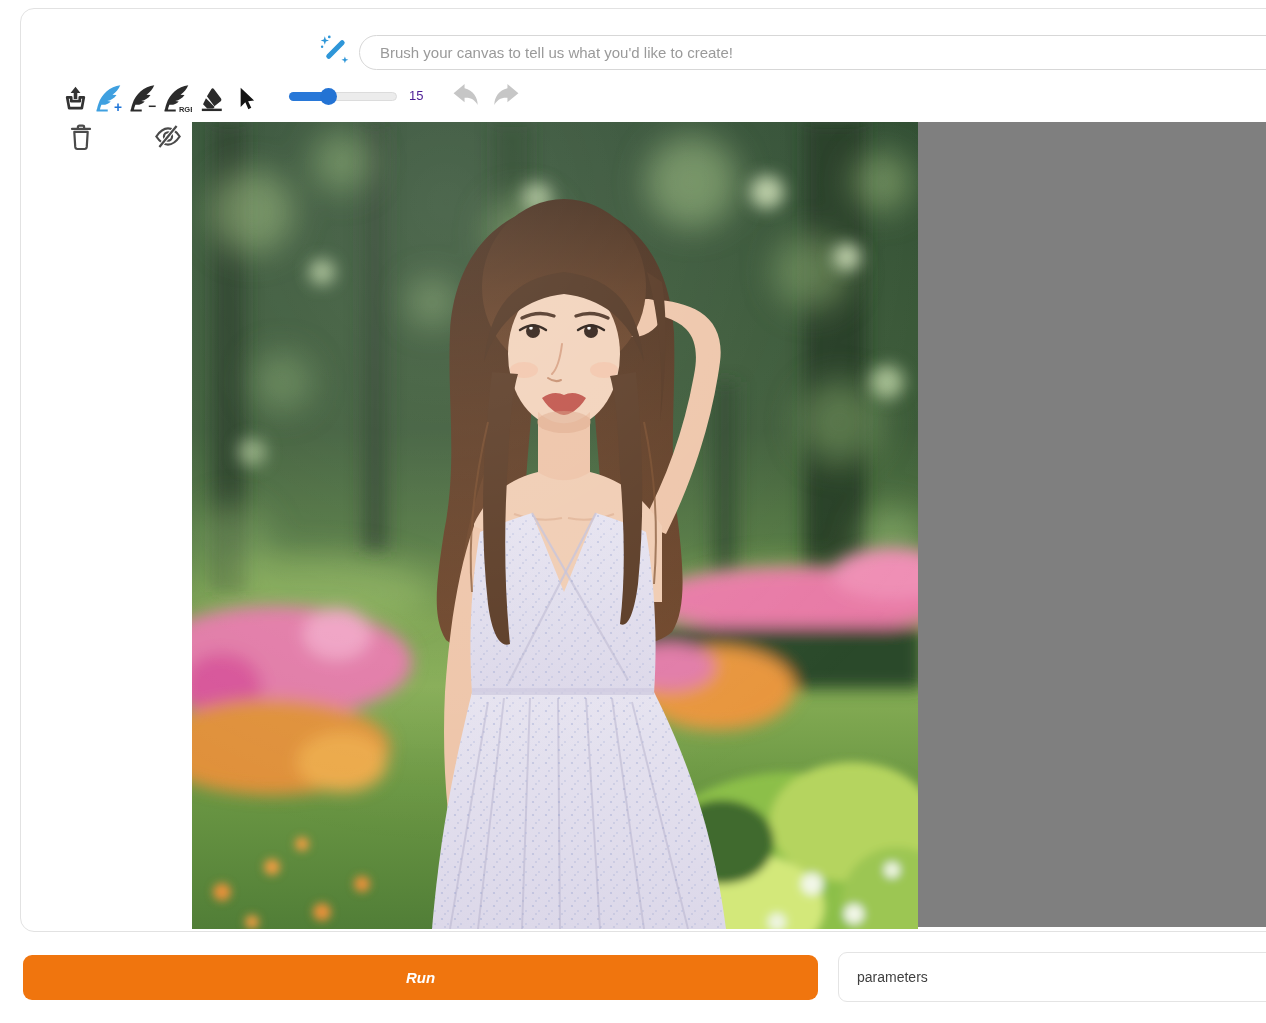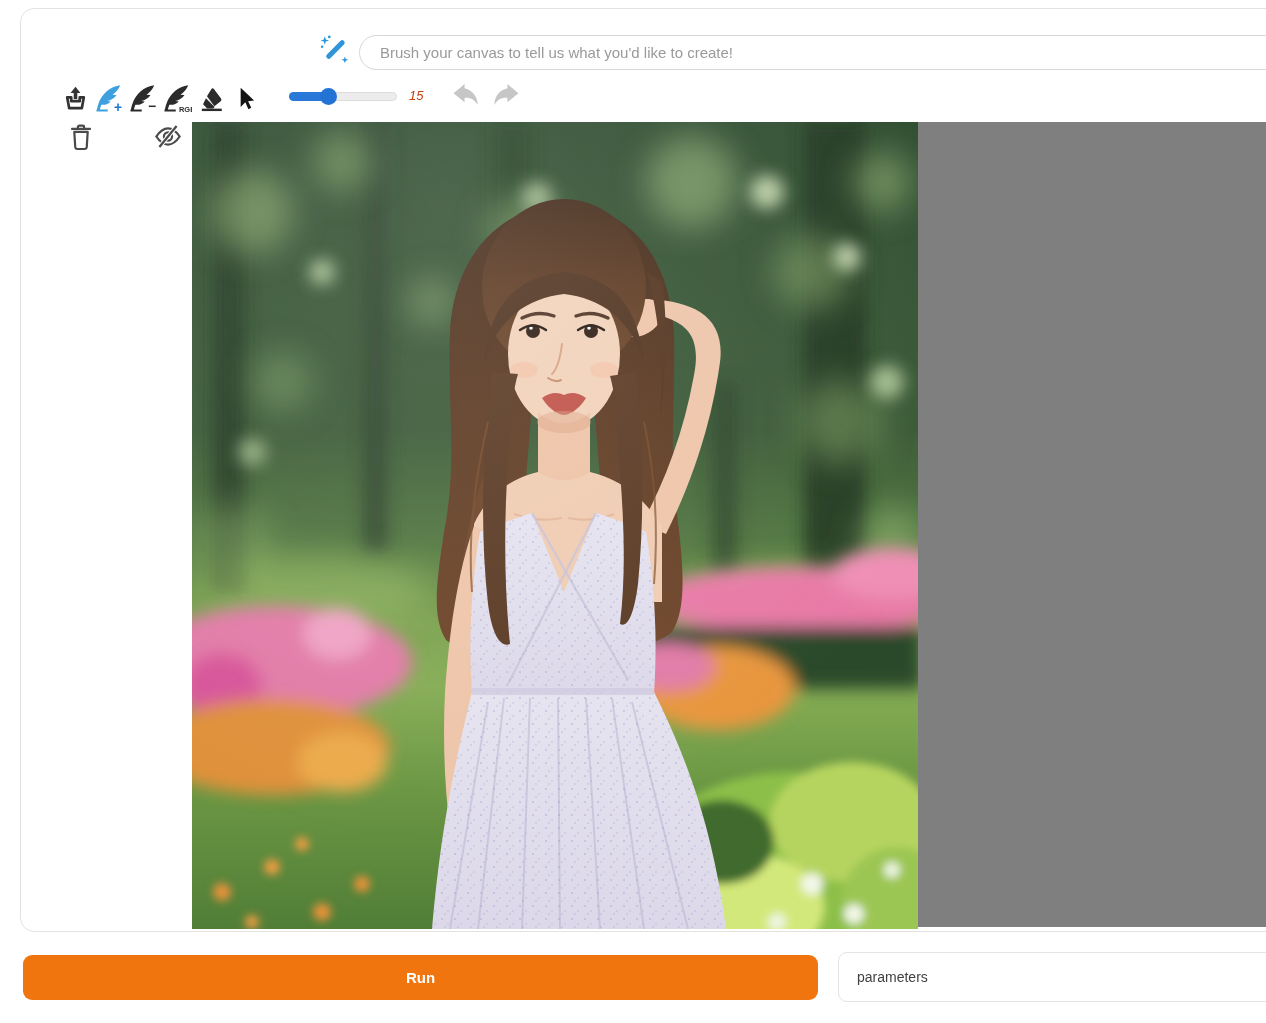--- a/index.html
+++ b/index.html
@@ -22,37 +22,37 @@
 
   
   .toolbar{position:absolute;left:38px;top:72px;height:34px;display:flex;align-items:center;}
   .tool-btn{width:32px;height:32px;margin-right:2px;display:flex;align-items:center;justify-content:center;
     background:none;border:none;padding:0;cursor:pointer;}
   .tool-btn svg{display:block;}
   .slider-wrap{position:absolute;left:268px;top:81px;width:108px;height:12px;cursor:pointer;}
   .slider-track{position:absolute;left:0;top:2px;width:108px;height:9px;background:#ececec;border:1px solid #dcdcdc;border-radius:6px;box-sizing:border-box;}
   .slider-fill{position:absolute;left:0;top:2px;width:40px;height:9px;background:#2878d8;border-radius:6px 0 0 6px;}
   .slider-thumb{position:absolute;left:31px;top:-2px;width:17px;height:17px;border-radius:50%;background:#2373d4;}
-  .slider-value{position:absolute;left:388px;top:79px;font-size:13px;color:#c2410c;font-style:italic;}
+  .slider-value{position:absolute;left:388px;top:79px;font-size:13px;color:#4c1d95;}
   .undo-redo{position:absolute;left:430px;top:74px;display:flex;gap:8px;}
   .undo-redo button{background:none;border:none;padding:0;cursor:pointer;}
   .trash-btn{position:absolute;left:46px;top:113px;background:none;border:none;padding:0;cursor:pointer;}
   .eye-btn{position:absolute;left:132px;top:114px;background:none;border:none;padding:0;cursor:pointer;}
 
   
   .canvas-area{position:absolute;left:171px;top:113px;width:1095px;height:807px;}
   .photo{position:absolute;left:0;top:0;width:726px;height:807px;overflow:hidden;}
   .photo svg{display:block;}
   .gray-fill{position:absolute;left:726px;top:0;width:369px;height:805px;background:#7f7f7f;}
 
   
   .run-button{
     position:absolute;left:23px;top:955px;width:795px;height:45px;
     background:#f0750e;border:none;border-radius:9px;color:#ffffff;
-    font-size:15px;font-weight:bold;cursor:pointer;font-family:"Liberation Sans",sans-serif;
+    font-size:15px;font-weight:bold;cursor:pointer;font-family:"Liberation Sans",sans-serif;font-style:italic;
   }
   .params-box{
     position:absolute;left:838px;top:952px;width:460px;height:50px;box-sizing:border-box;
     background:#fff;border:1px solid #e4e4e4;border-radius:9px;display:flex;align-items:center;
     padding:0 18px;font-size:14px;color:#3f3f3f;cursor:pointer;
   }
 </style>
 </head>
 <body>
 

